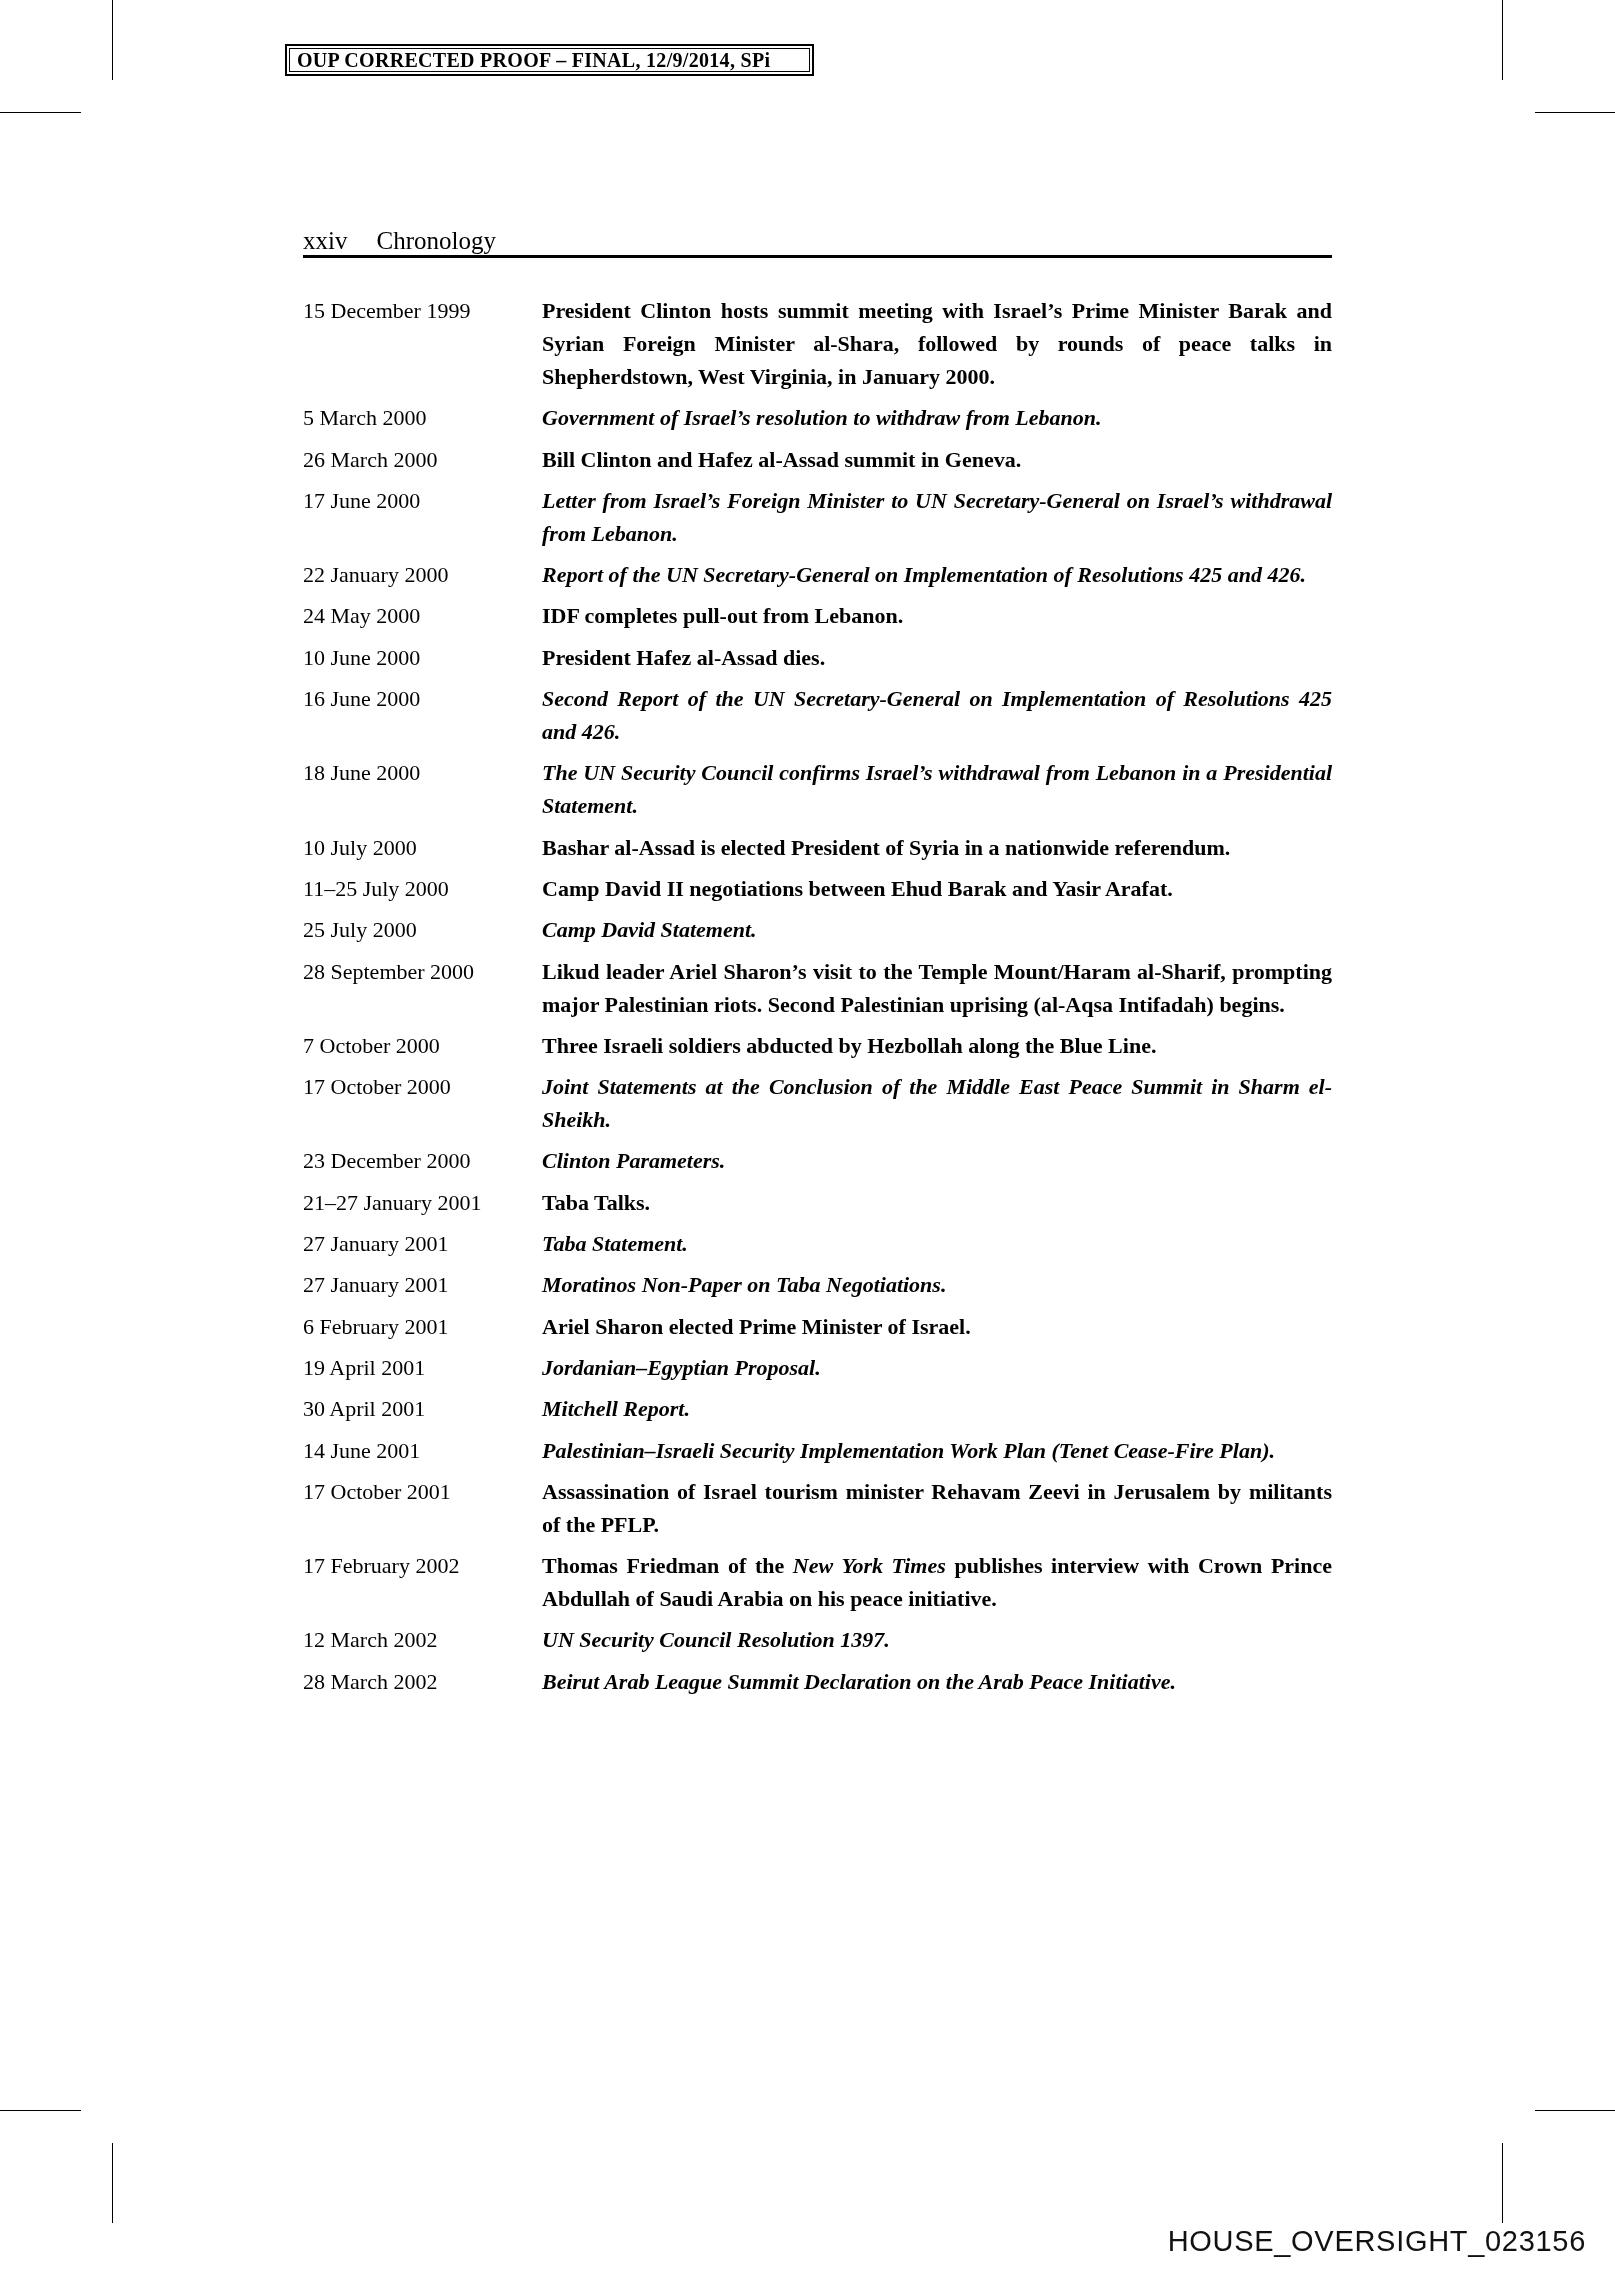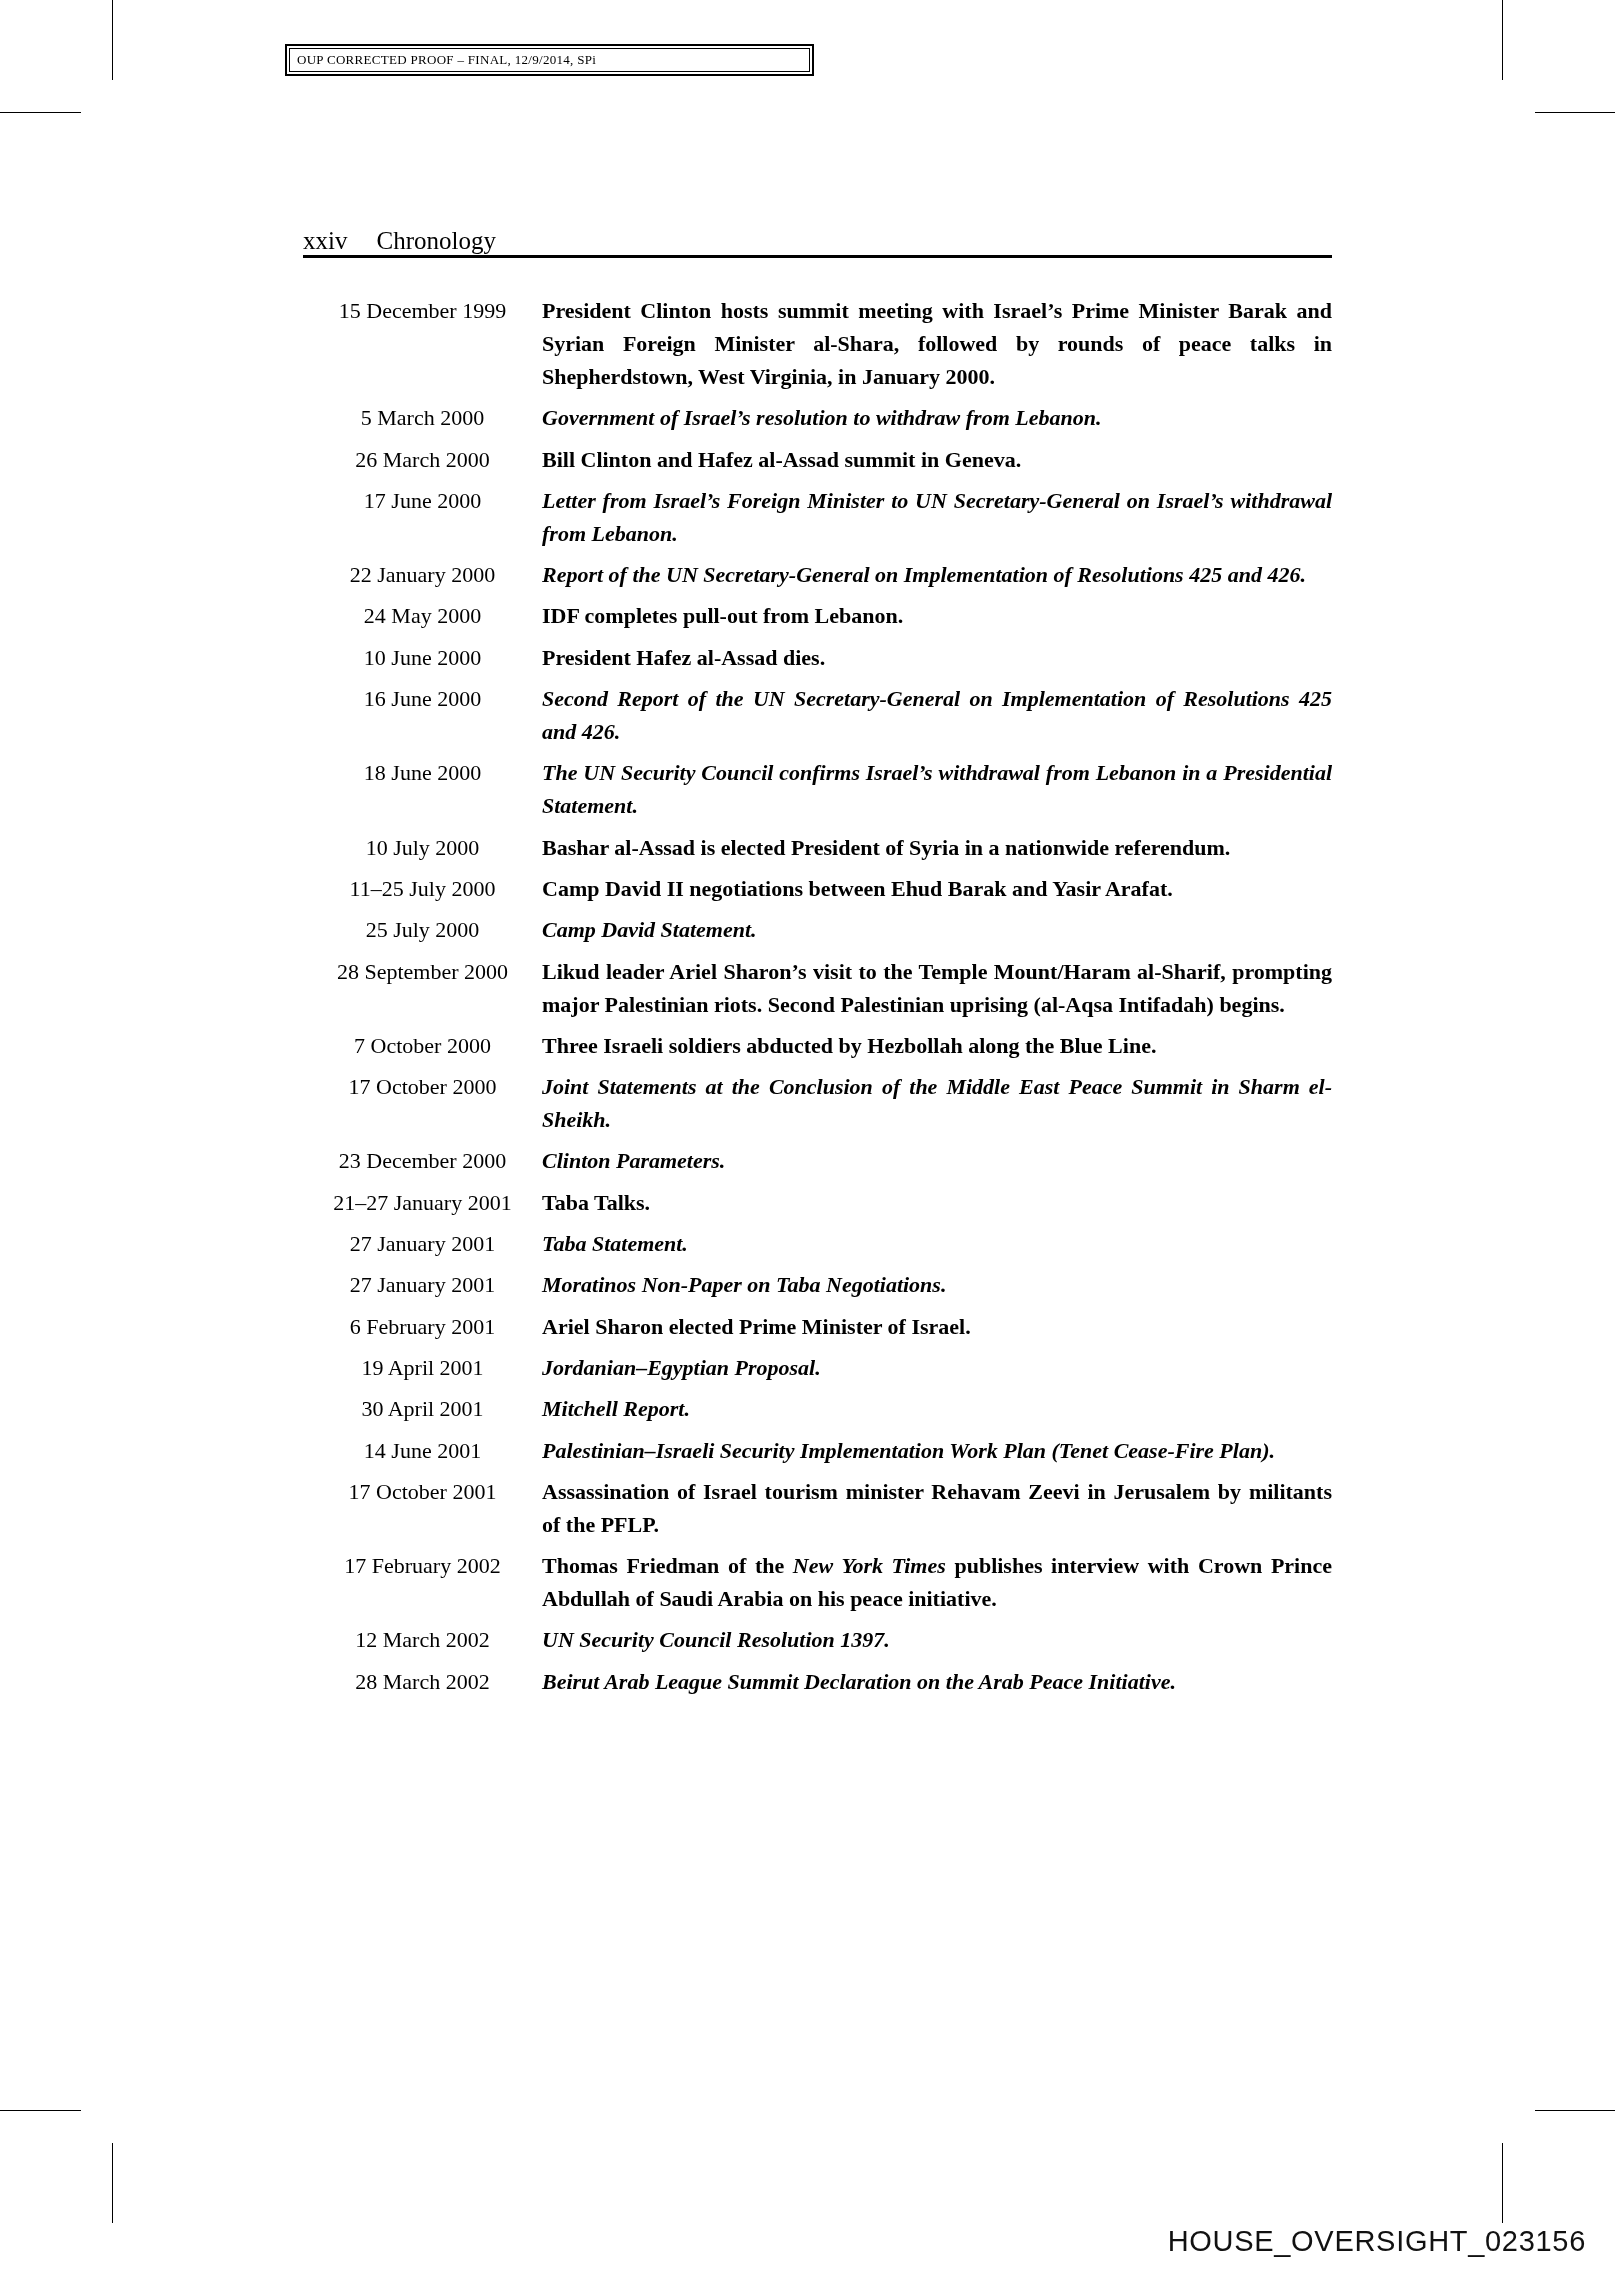--- a/index.html
+++ b/index.html
@@ -24,22 +24,22 @@
     box-sizing: border-box;
     padding: 2.1px;
   }
   .proof-box-inner {
     border: 1.4px solid #000;
     height: 100%;
     box-sizing: border-box;
     display: flex;
     align-items: center;
     padding: 0 6.9px;
-    font-weight: normal;
-    font-size: 13px;
+    font-weight: bold;
+    font-size: 20px;
     letter-spacing: 0.3px;
     white-space: nowrap;
   }
 
   .running-head {
     position: absolute;
     left: 303px; top: 227px;
     display: flex;
     gap: 29px;
     font-size: 25px;
@@ -58,21 +58,21 @@
     left: 303px; top: 294px;
     width: 1029px;
     font-size: 22px;
     line-height: 33px;
   }
   .entry {
     display: grid;
     grid-template-columns: 239px 790px;
     margin-bottom: 8.3px;
   }
-  .entry-date { white-space: nowrap; text-align: center; }
+  .entry-date { white-space: nowrap; }
   .entry-text { text-align: justify; font-weight: bold; }
   .it { font-style: italic; }
 
   .watermark {
     position: absolute;
     right: 30px; top: 2225px;
     font-family: "Liberation Sans", "DejaVu Sans", sans-serif;
     font-size: 29px;
     letter-spacing: 0.7px;
     color: #111111;

